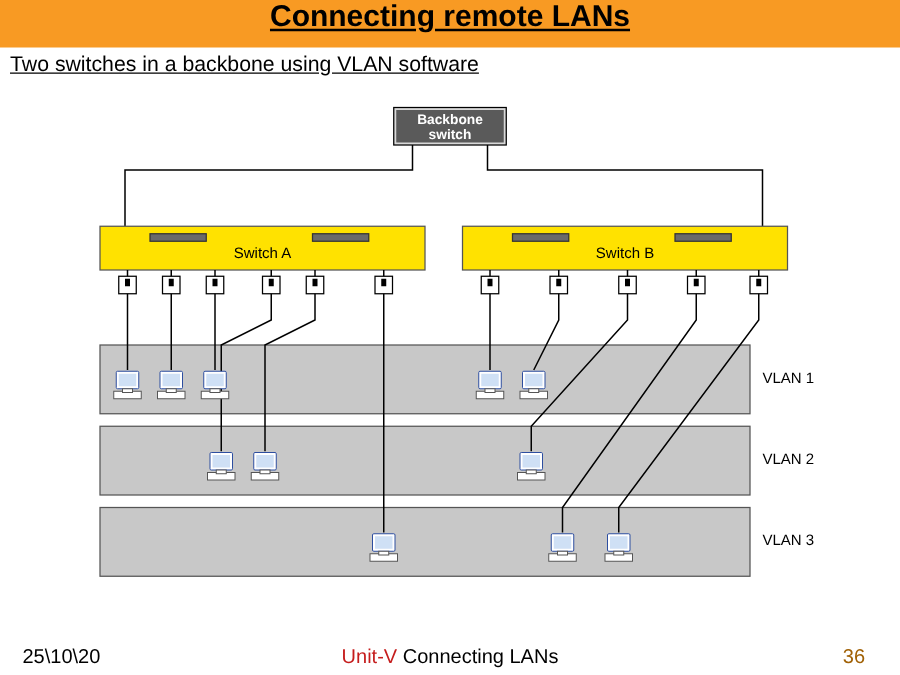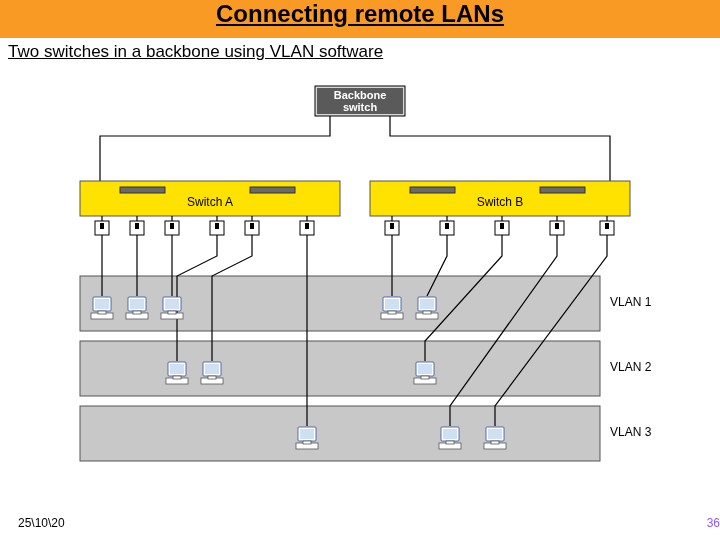--- a/index.html
+++ b/index.html
@@ -14,25 +14,25 @@
   .switch-body { fill: #ffe200; stroke: #555; stroke-width: 1; }
   .switch-label { font-size: 12px; font-family: Arial; }
   .port-led { fill: #6a6a6a; stroke: #333; }
   .port-box { fill: #fff; stroke: #000; stroke-width: 1; }
   .port-dot { fill: #000; }
   .vlan-box { fill: #c8c8c8; stroke: #555; stroke-width: 1; }
   .vlan-label { font-size: 12px; }
   .wire { stroke: #000; stroke-width: 1.2; fill: none; }
   .pc-body { fill: #fff; stroke: #555; stroke-width: 0.8; }
   .pc-screen { fill: #fff; stroke: #2d4ea0; stroke-width: 0.8; }
-  .footer { position: absolute; bottom: 4px; left: 0; width: 100%; height: 20px; display: flex; font-size: 12px; }
+  .footer { position: absolute; bottom: 4px; left: 0; width: 100%; height: 20px; display: flex; align-items: center; font-size: 16px; }
   .footer .date { padding-left: 18px; color: #000; }
   .footer .center { position: absolute; left: 50%; transform: translateX(-50%); color: #000; }
   .footer .center .red { color: #c51d1d; }
-  .footer .page { position: absolute; right: 0; color: #8b5cf6; }
+  .footer .page { position: absolute; right: 28px; color: #a16207; }
 </style>
 </head>
 <body>
 
 <div class="title-bar">
   <span class="title-text">Connecting remote LANs</span>
 </div>
 <div class="subtitle">Two switches in a backbone using VLAN software</div>
 
 <div class="diagram">
@@ -171,14 +171,17 @@
 
   <use href="#pc" x="237" y="360"></use>
   <use href="#pc" x="380" y="360"></use>
   <use href="#pc" x="425" y="360"></use>
 
 </svg>
 </div>
 
 <div class="footer">
   <span class="date">25\10\20</span>
+  <span class="center">
+    <span class="red">Unit-V</span><span> Connecting LANs</span>
+  </span>
   <span class="page">36</span>
 </div>
 
 </body></html>

